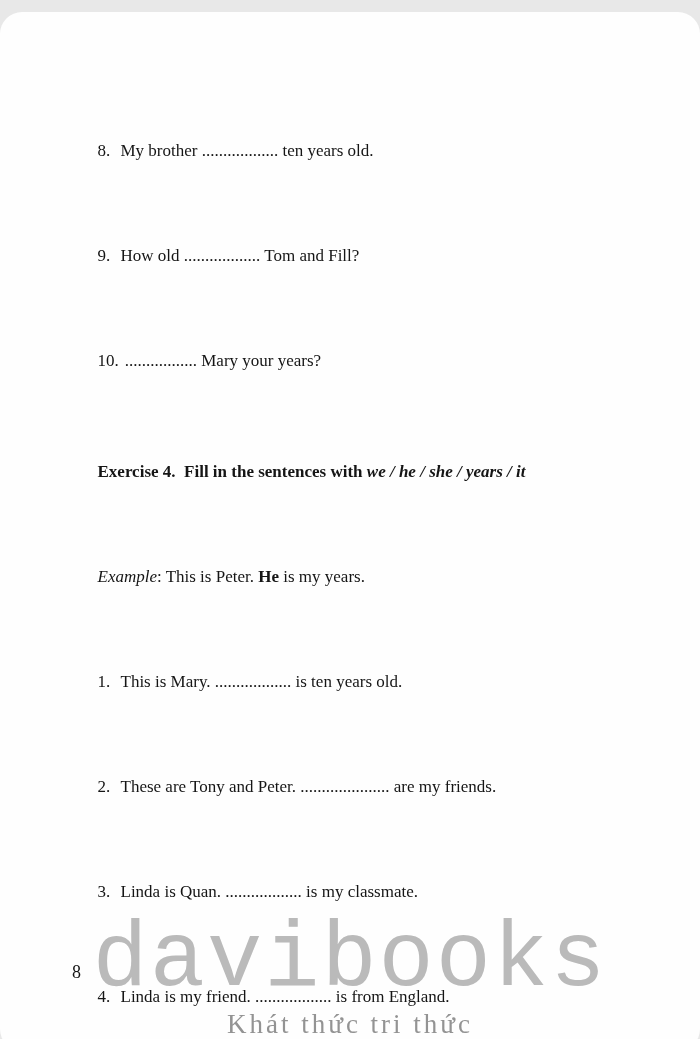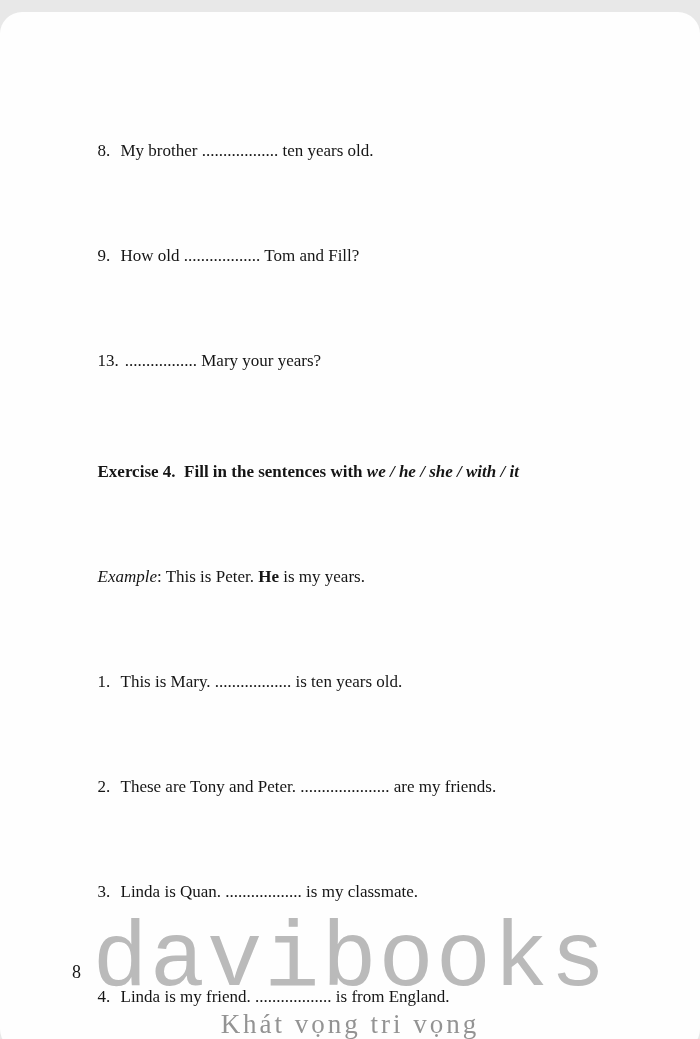--- a/index.html
+++ b/index.html
@@ -89,25 +89,25 @@
 <div class="page">
   <div class="content">
 
     <div class="line">
       <span class="num">8.</span><span class="txt">My brother .................. ten years old.</span>
     </div>
     <div class="line">
       <span class="num">9.</span><span class="txt">How old .................. Tom and Fill?</span>
     </div>
     <div class="line">
-      <span class="num">13.</span><span class="txt"> ................. Mary your years?</span>
+      <span class="num">10.</span><span class="txt"> ................. Mary your years?</span>
     </div>
 
     <div class="line exercise-title">
-      <span>Exercise 4.  Fill in the sentences with </span><span class="pronouns">we / he / she / with / it</span>
+      <span>Exercise 4.  Fill in the sentences with </span><span class="pronouns">we / he / she / years / it</span>
     </div>
     <div class="line">
       <span class="example-label">Example</span><span>: This is Peter. </span><span class="example-bold">He</span><span> is my years.</span>
     </div>
 
     <div class="line">
       <span class="num">1.</span><span class="txt">This is Mary. .................. is ten years old.</span>
     </div>
     <div class="line">
       <span class="num">2.</span><span class="txt">These are Tony and Peter. ..................... are my friends.</span>
@@ -119,18 +119,18 @@
       <span class="num">4.</span><span class="txt">Linda is my friend. .................. is from England.</span>
     </div>
     <div class="line">
       
     </div>
 
   </div>
 
   <div class="watermark">
     <div class="wm-brand">davibooks</div>
-    <div class="wm-tagline">Khát vọng tri vọng</div>
+    <div class="wm-tagline">Khát thức tri thức</div>
     <div class="wm-line"></div>
   </div>
 
   <div class="page-number">8</div>
 </div>
 
 </body></html>

